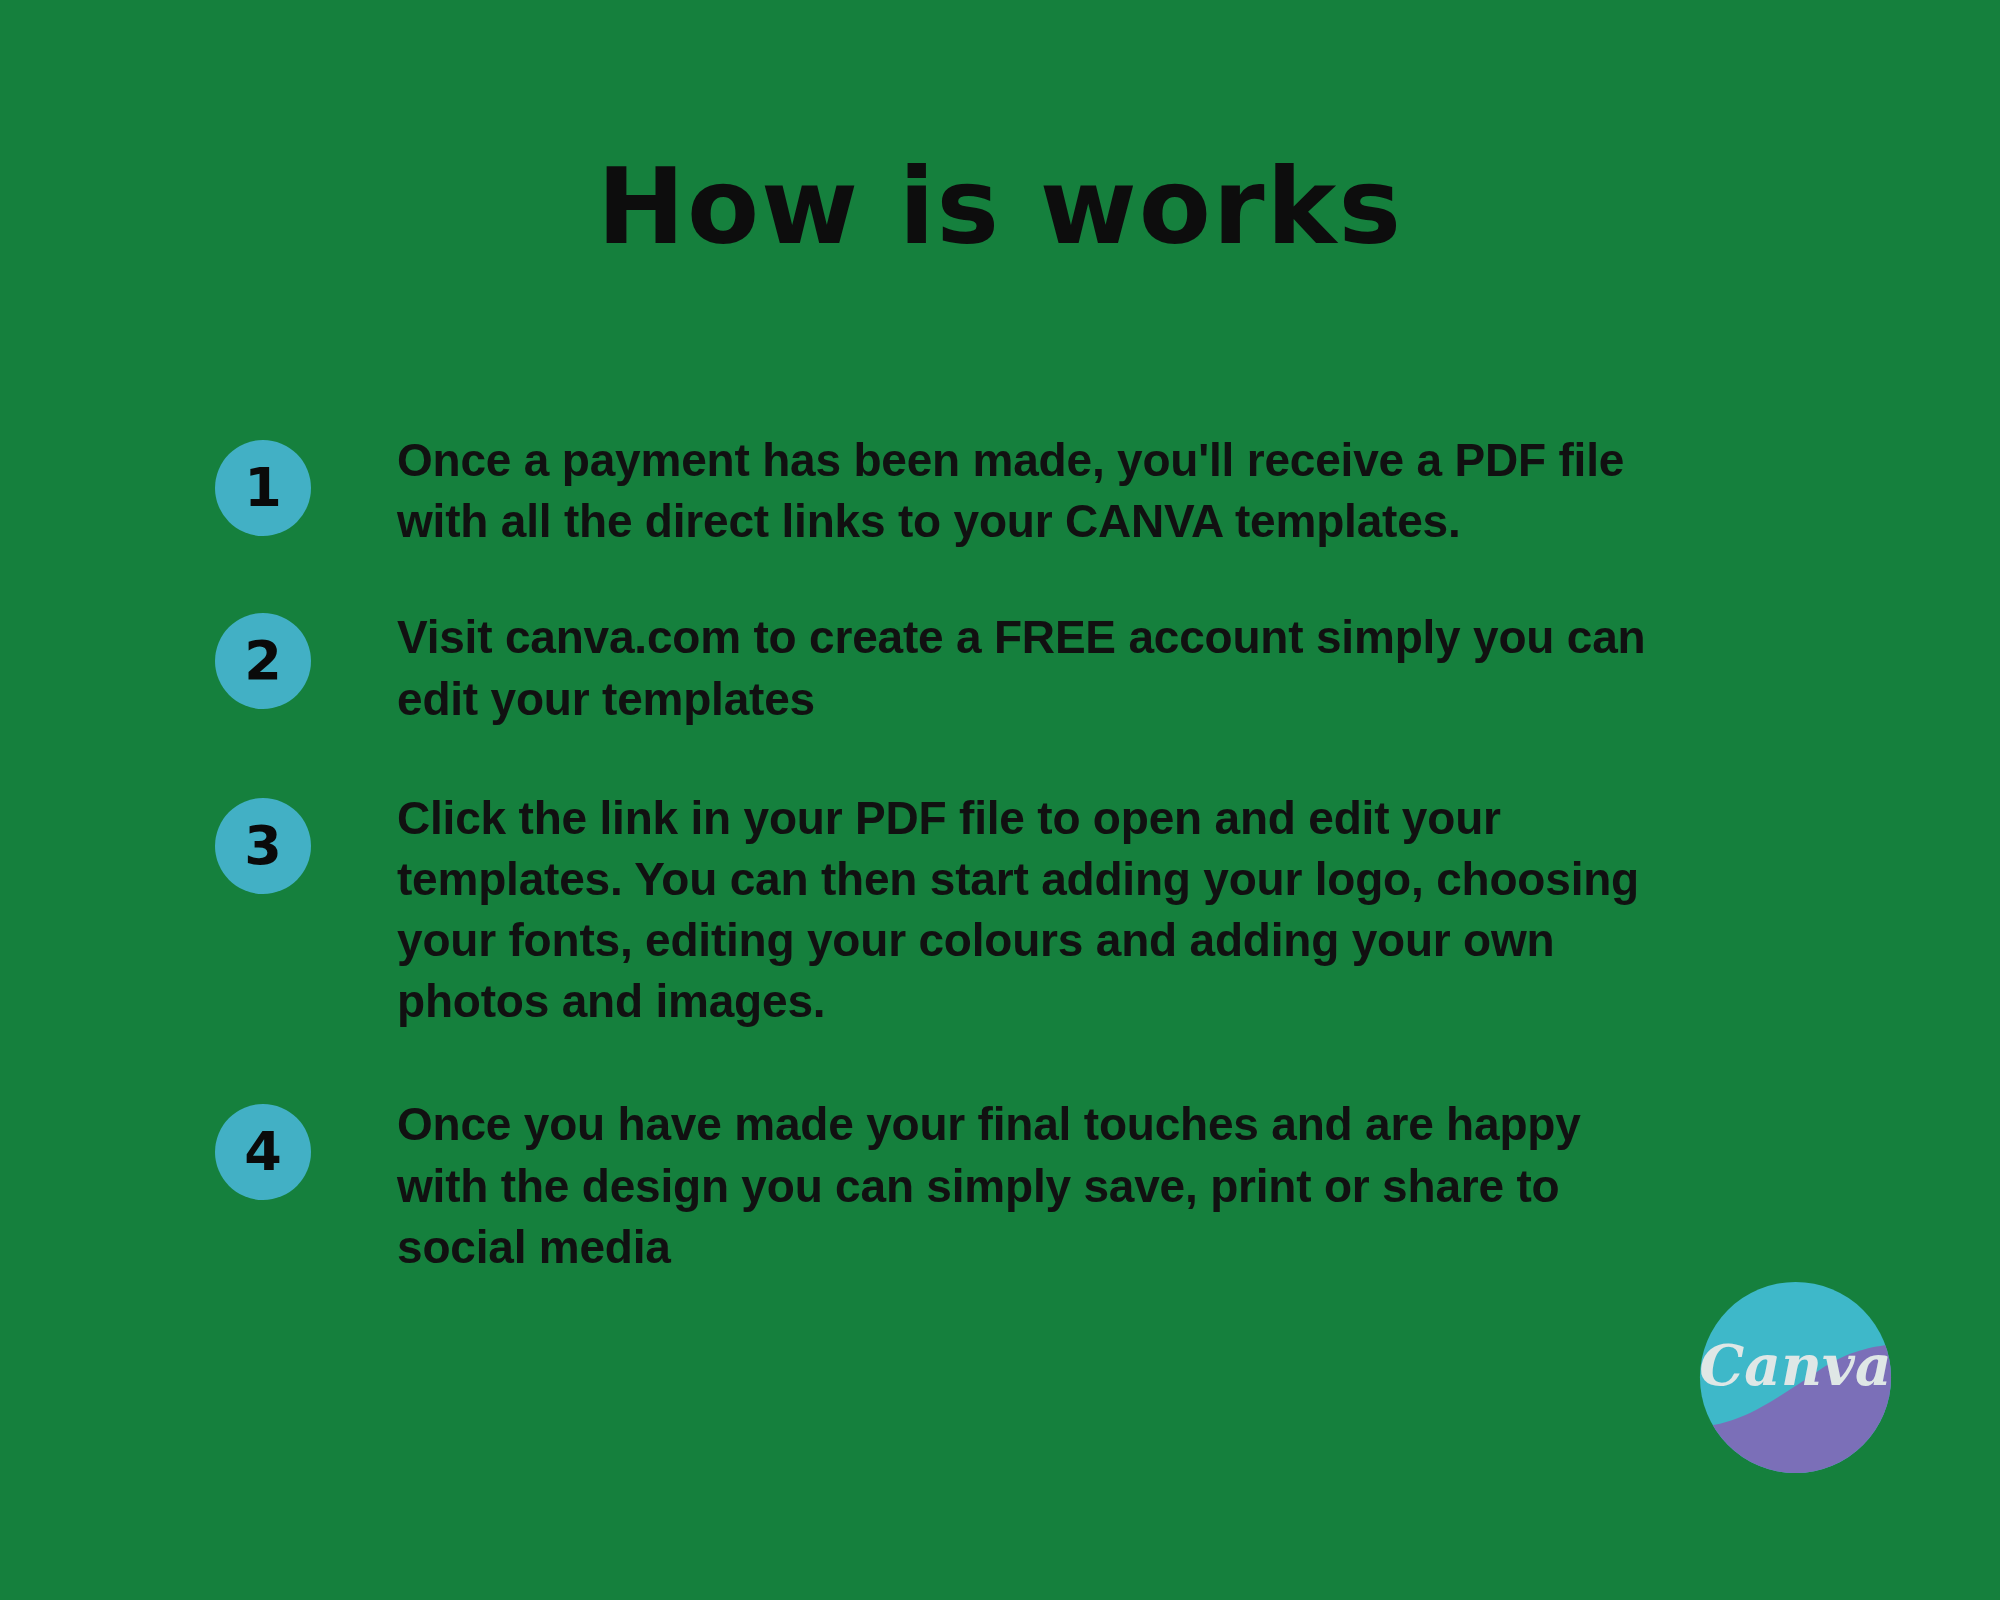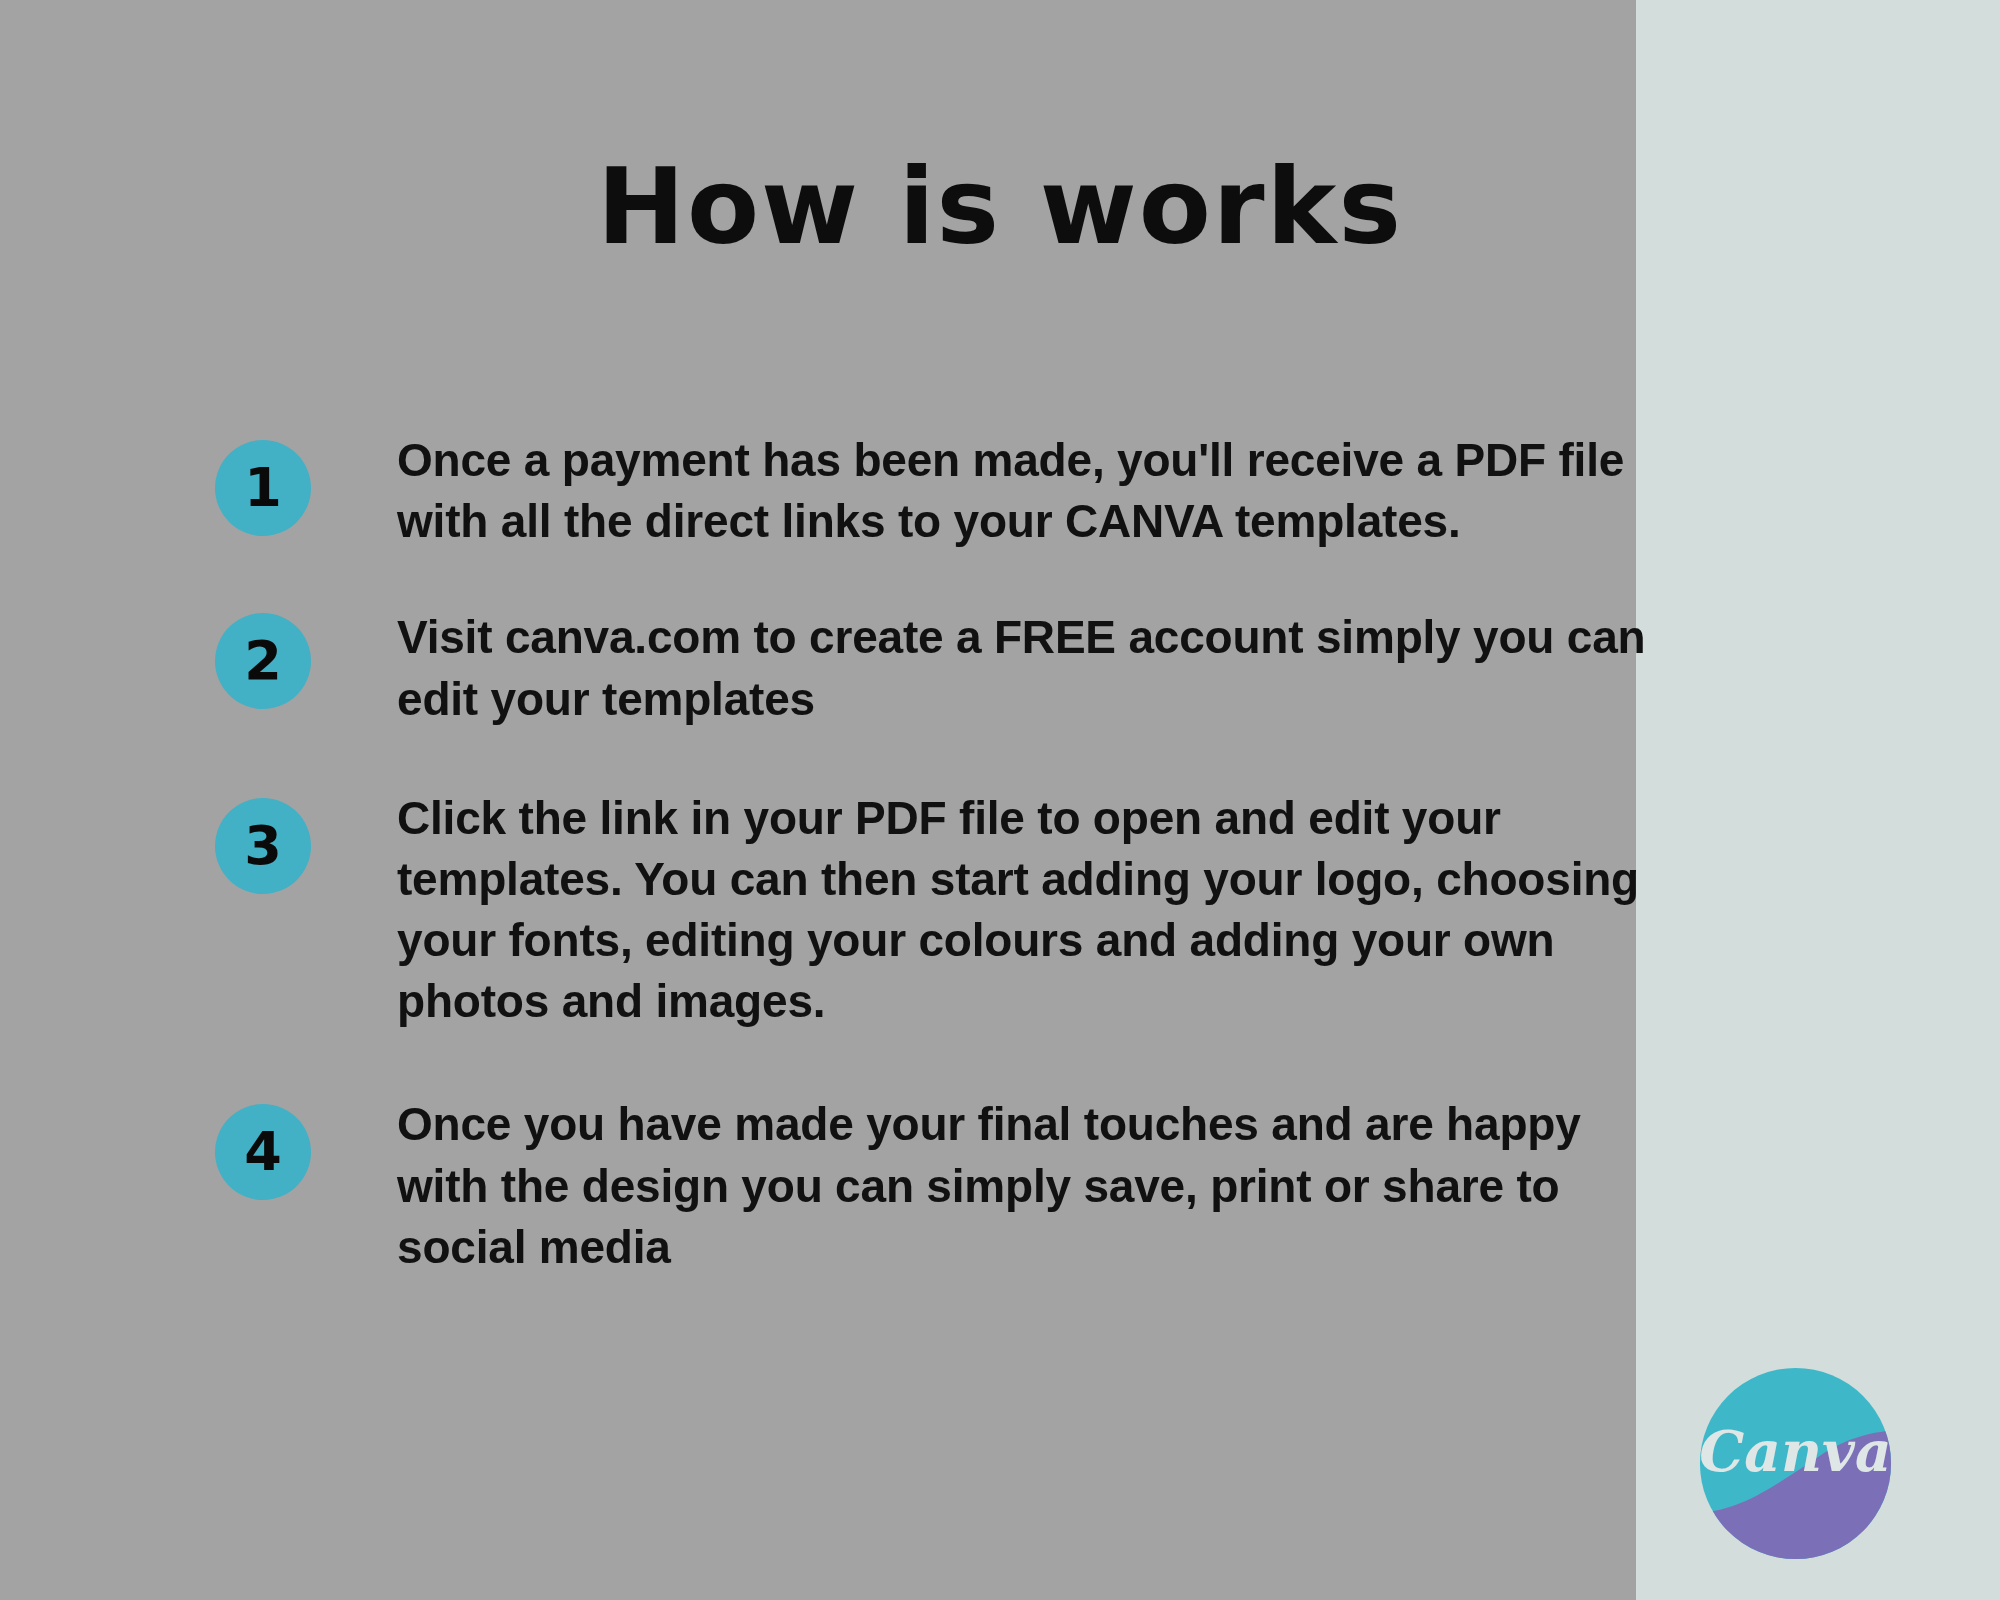--- a/index.html
+++ b/index.html
@@ -8,23 +8,23 @@
   }
   body {
     width: 2000px;
     height: 1600px;
     background: #d3dedc;
     font-family: "Liberation Sans", sans-serif;
     overflow: hidden;
   }
   .poster {
     position: relative;
-    width: 1636px;
+    width: 2000px;
     height: 1600px;
-    background: #a3a3a3;
+    background: #15803d;
     box-sizing: border-box;
   }
 
   
   .title {
     position: absolute;
     top: 150px;
     left: 0;
     width: 2000px;
     text-align: center;
@@ -84,21 +84,21 @@
   .step-4 .badge { margin-top: 10px; }
 
   .step-1 { margin-bottom: 55px; }
   .step-2 { margin-bottom: 58px; }
   .step-3 { margin-bottom: 62px; }
 
   
   .canva-logo {
     position: absolute;
     left: 1698px;
-    top: 1366px;
+    top: 1280px;
     width: 195px;
     height: 195px;
   }
   .canva-logo svg { display: block; width: 195px; height: 195px; }
 </style>
 </head>
 <body>
 
 <div class="poster">
 

